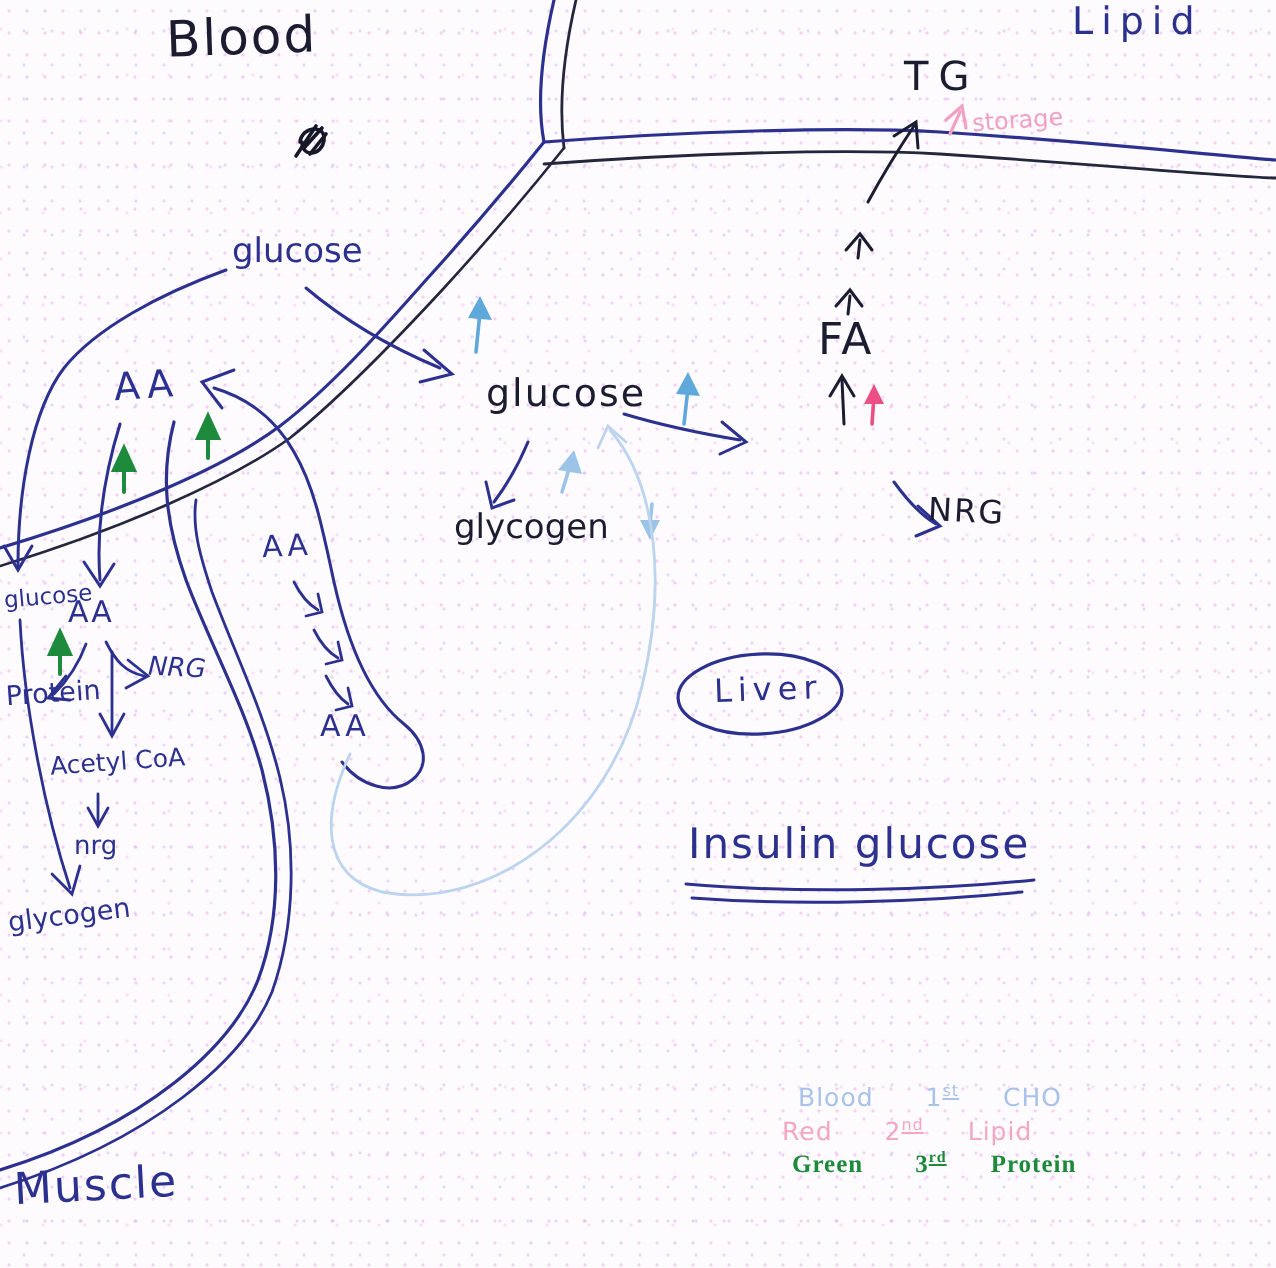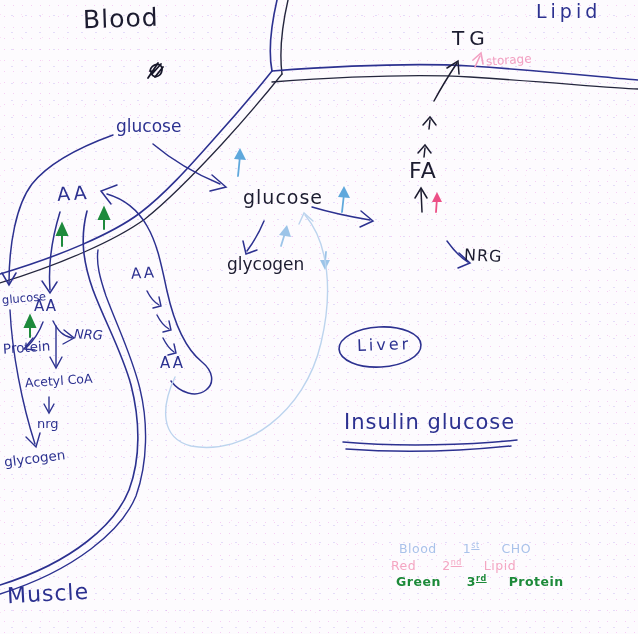--- a/index.html
+++ b/index.html
@@ -17,21 +17,21 @@
   .lbl{position:absolute;white-space:nowrap;line-height:1;}
   .ink{color:#2c3190;}
   .dark{color:#1c1c30;}
   svg{position:absolute;left:0;top:0;}
   .legend-row{position:absolute;font-size:12.5px;letter-spacing:.5px;}
   .legend-row .ord{margin-left:26px;text-align:right;}
   .legend-row sup{font-size:8px;text-decoration:underline;}
   .legend-row .cat{margin-left:22px;}
   .row-blue{color:#a9c2ea;}
   .row-red{color:#f4a6c2;}
-  .row-green{color:#1d8a3a;font-weight:bold;}
+  .row-green{color:#1d8a3a;font-weight:bold;font-family:Liberation Serif, serif;}
 </style>
 </head>
 <body>
 
 <div id="page">
 
   <svg width="638" height="634" viewBox="0 0 638 634">
 
     <g fill="none" stroke-linecap="round">
       <path d="M 277,0 C 271,26 268,50 272,71" stroke="#2c3190" stroke-width="1.6"></path>

